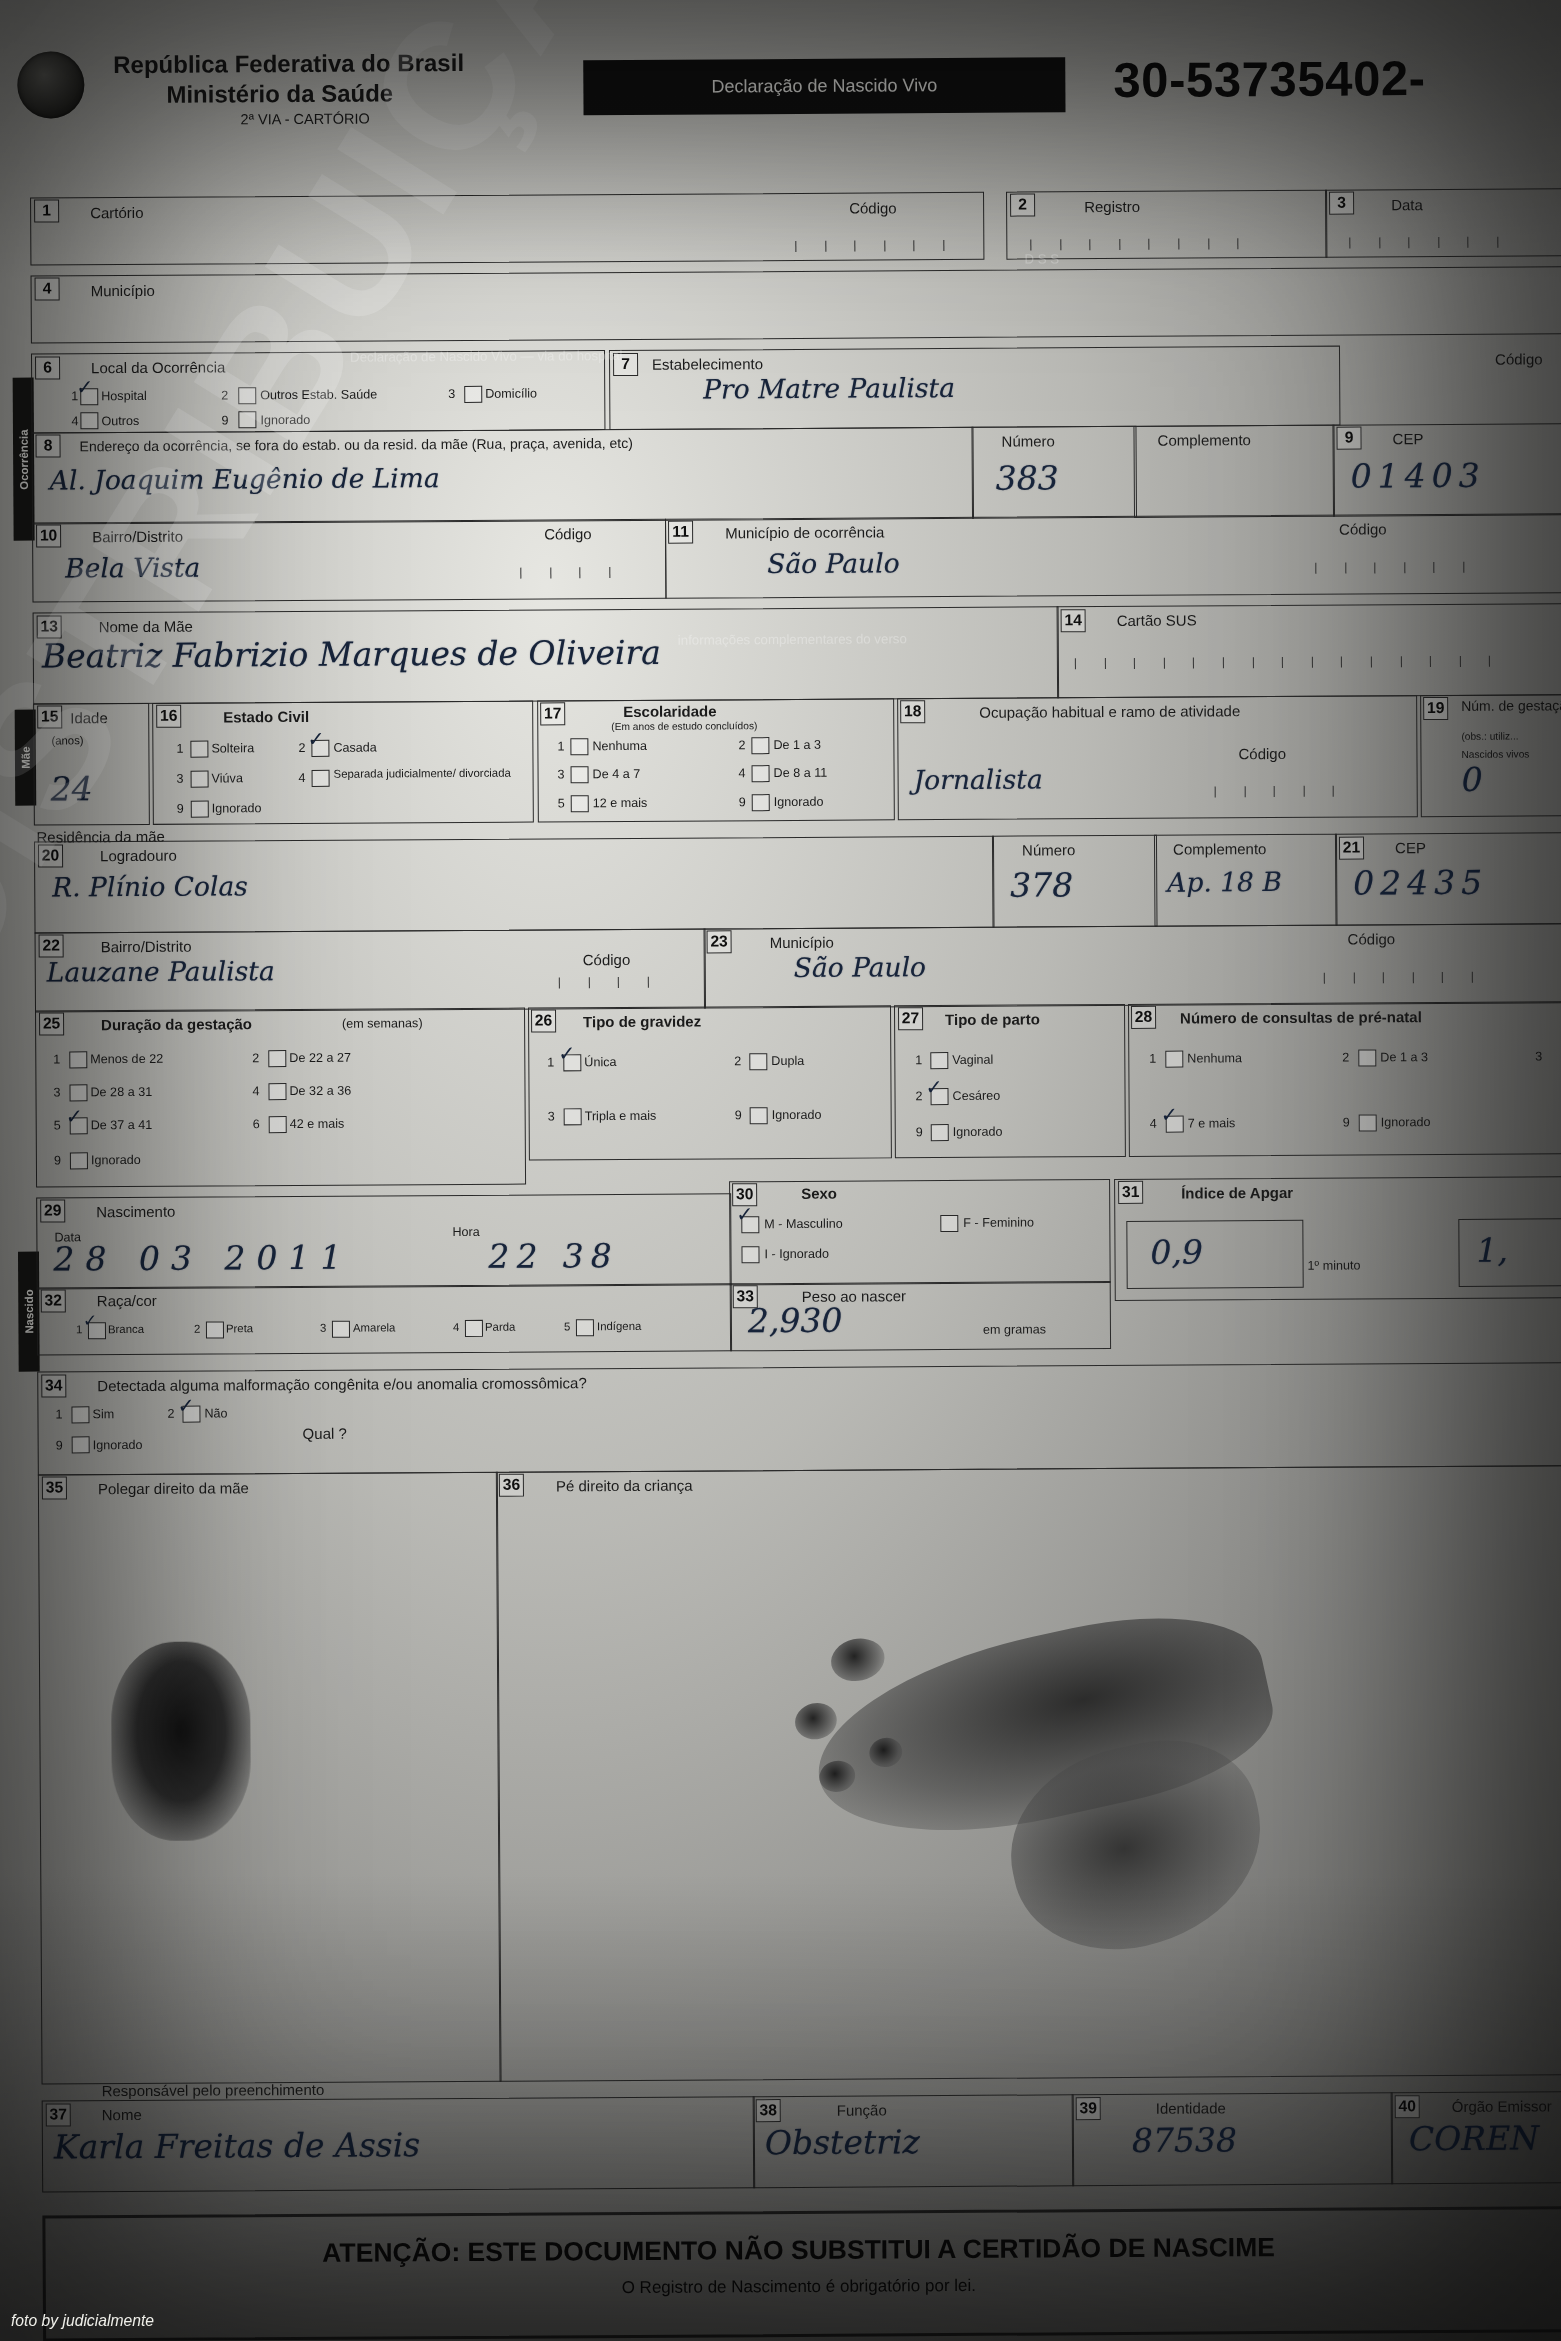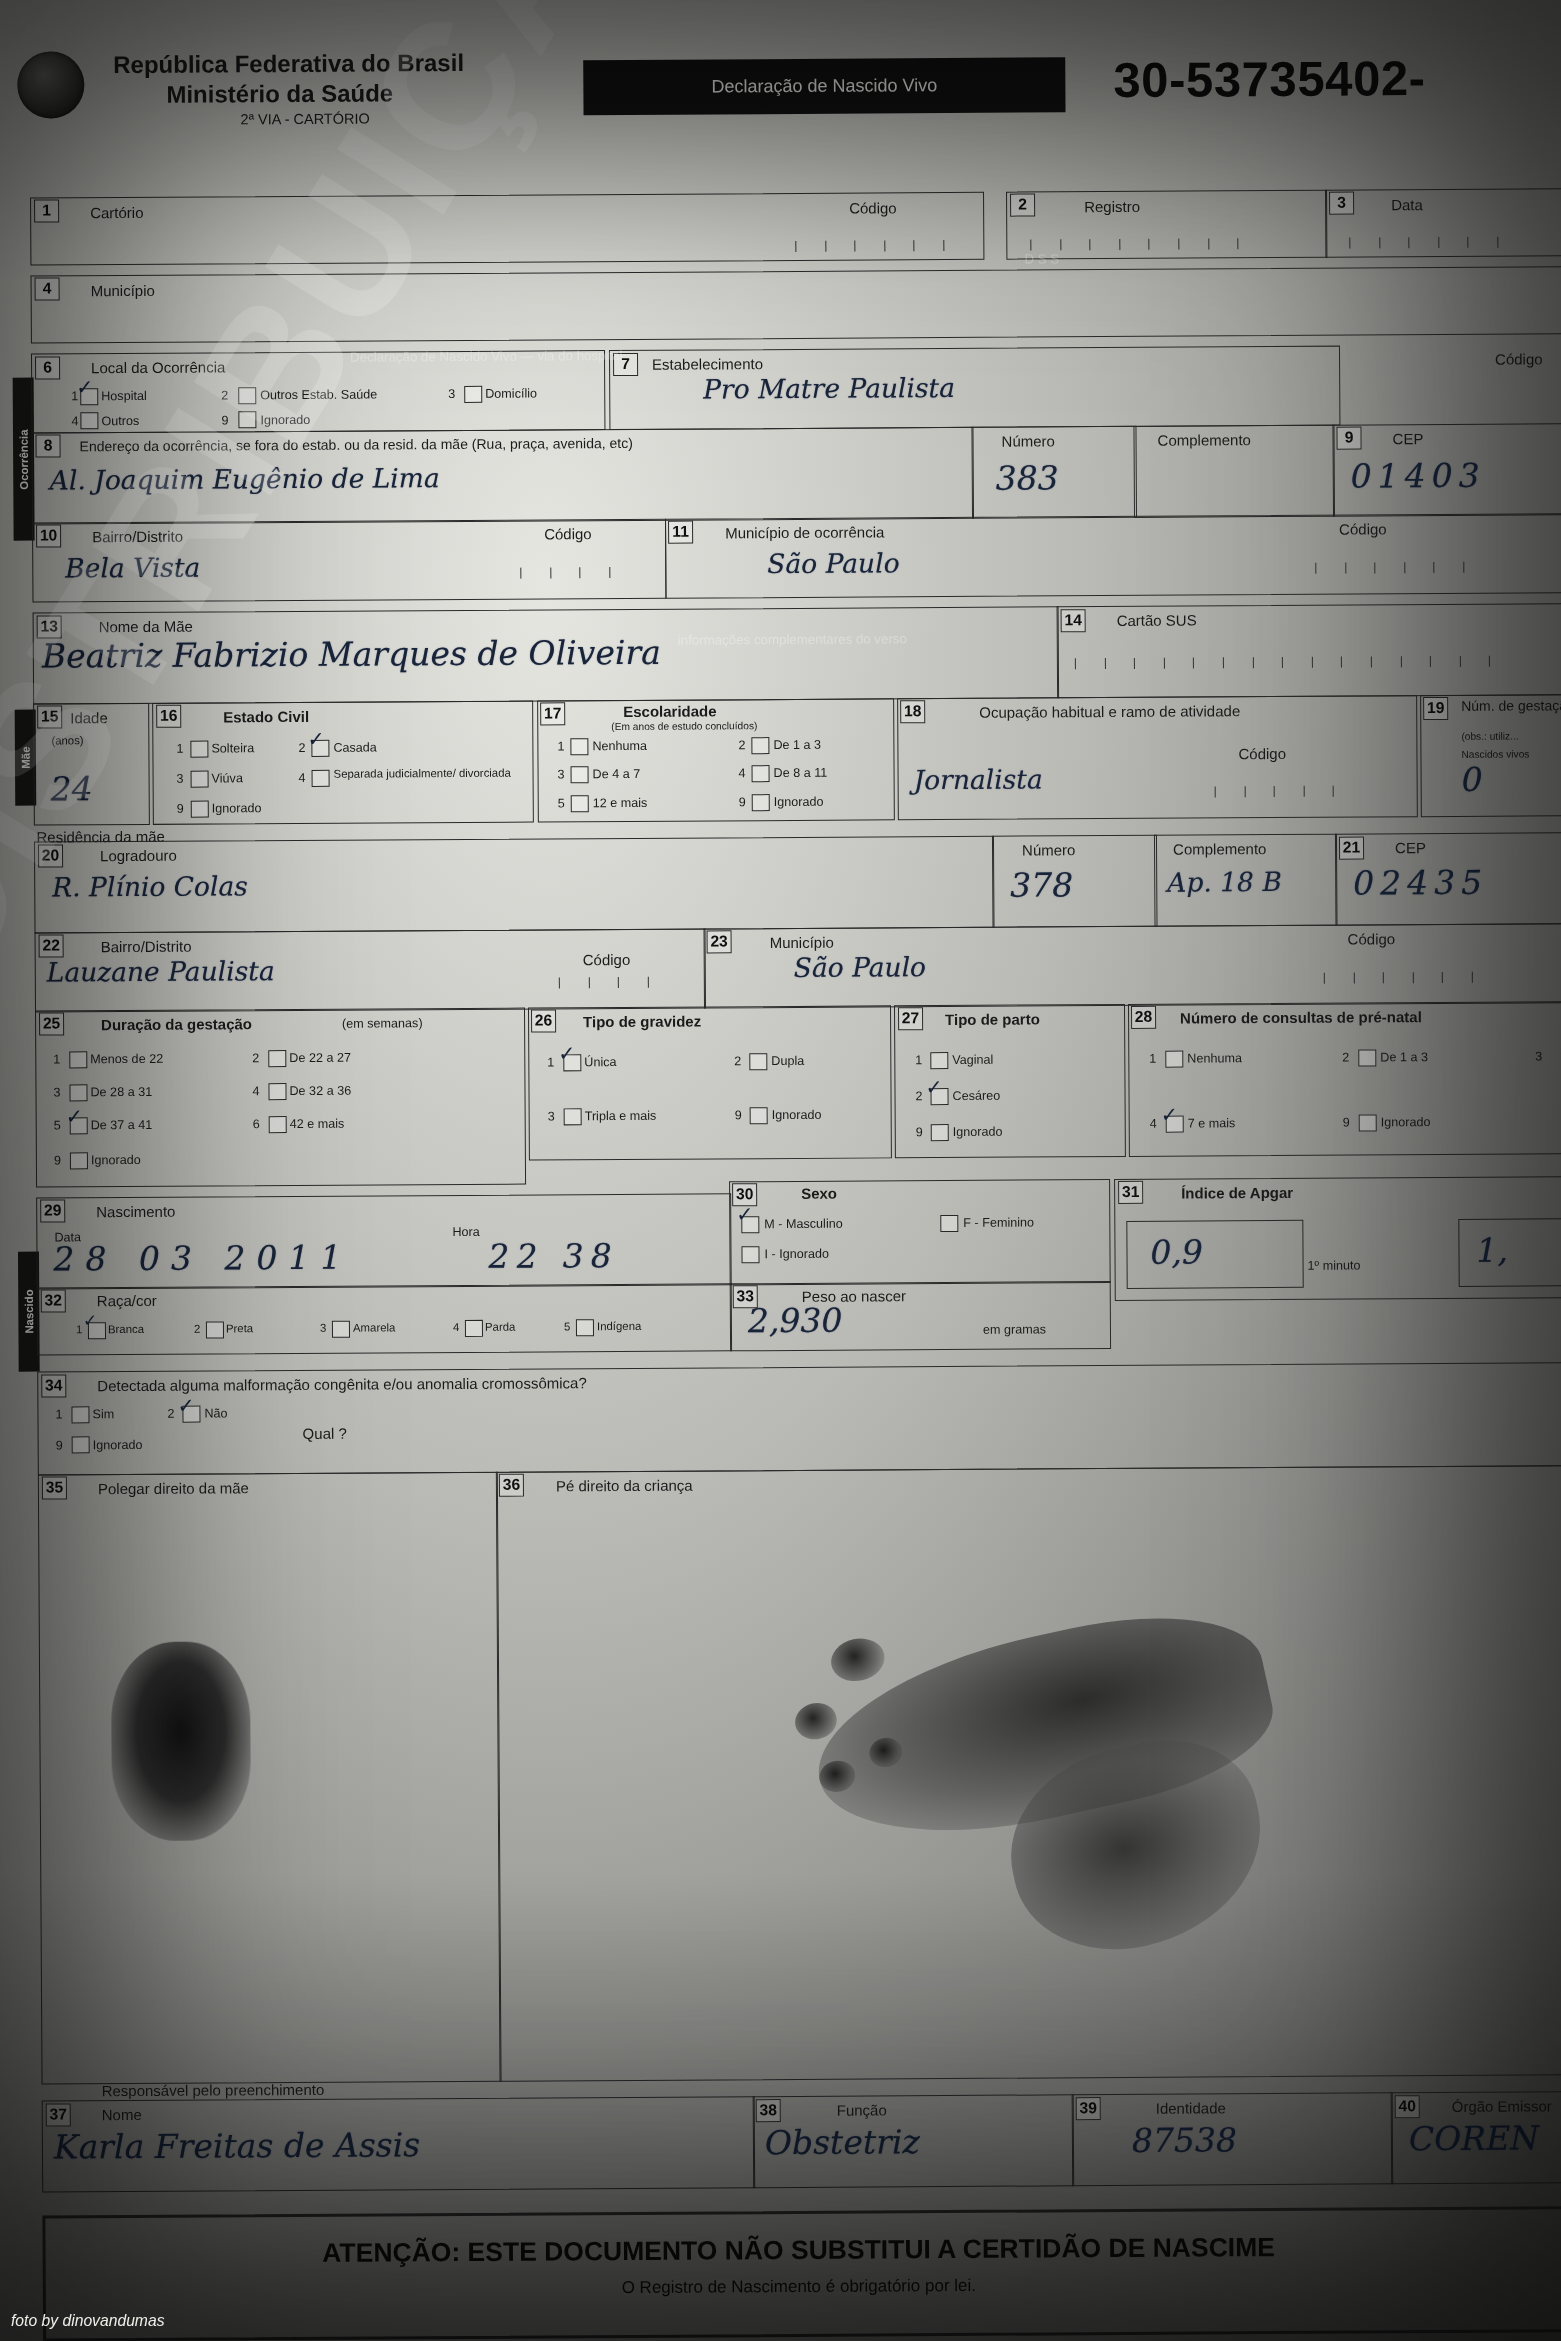--- a/index.html
+++ b/index.html
@@ -550,15 +550,15 @@
   </div>
 
   <div class="ghost" style="left:337px;top:335px;">Declaração de Nascido Vivo — via do hospital</div>
   <div class="ghost" style="left:663px;top:620px;">informações complementares do verso</div>
   <div class="ghost" style="left:1012px;top:241px;letter-spacing:3.6px;">DSS</div>
 
   <div class="watermark">DISTRIBUIÇÃO GRATUITA</div>
  </div>
 
  <div class="vignette"></div>
- <div class="credit">foto by dinovandumas</div>
+ <div class="credit">foto by judicialmente</div>
 </div>
 
 
 </body></html>

